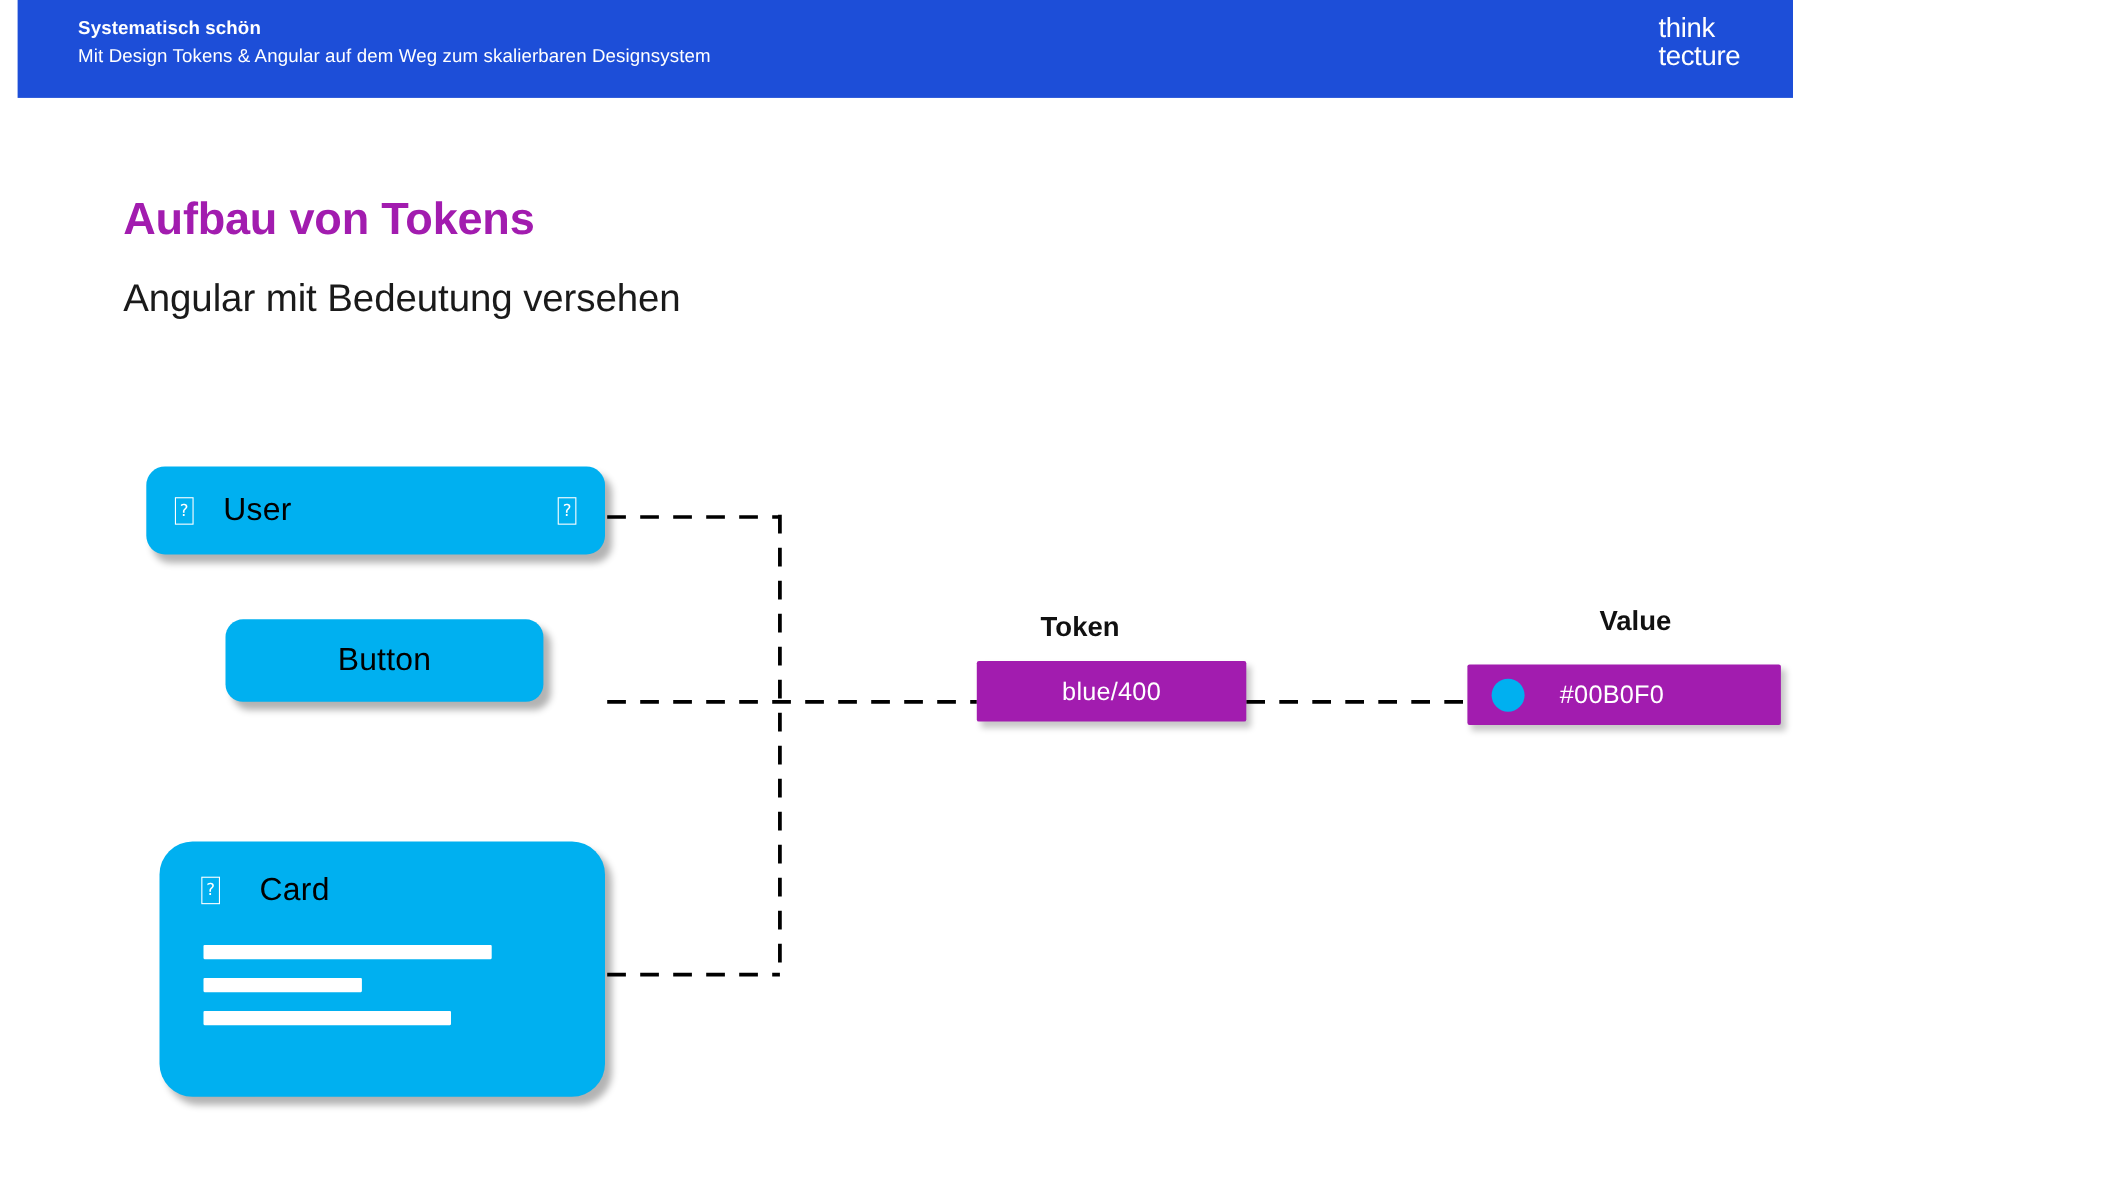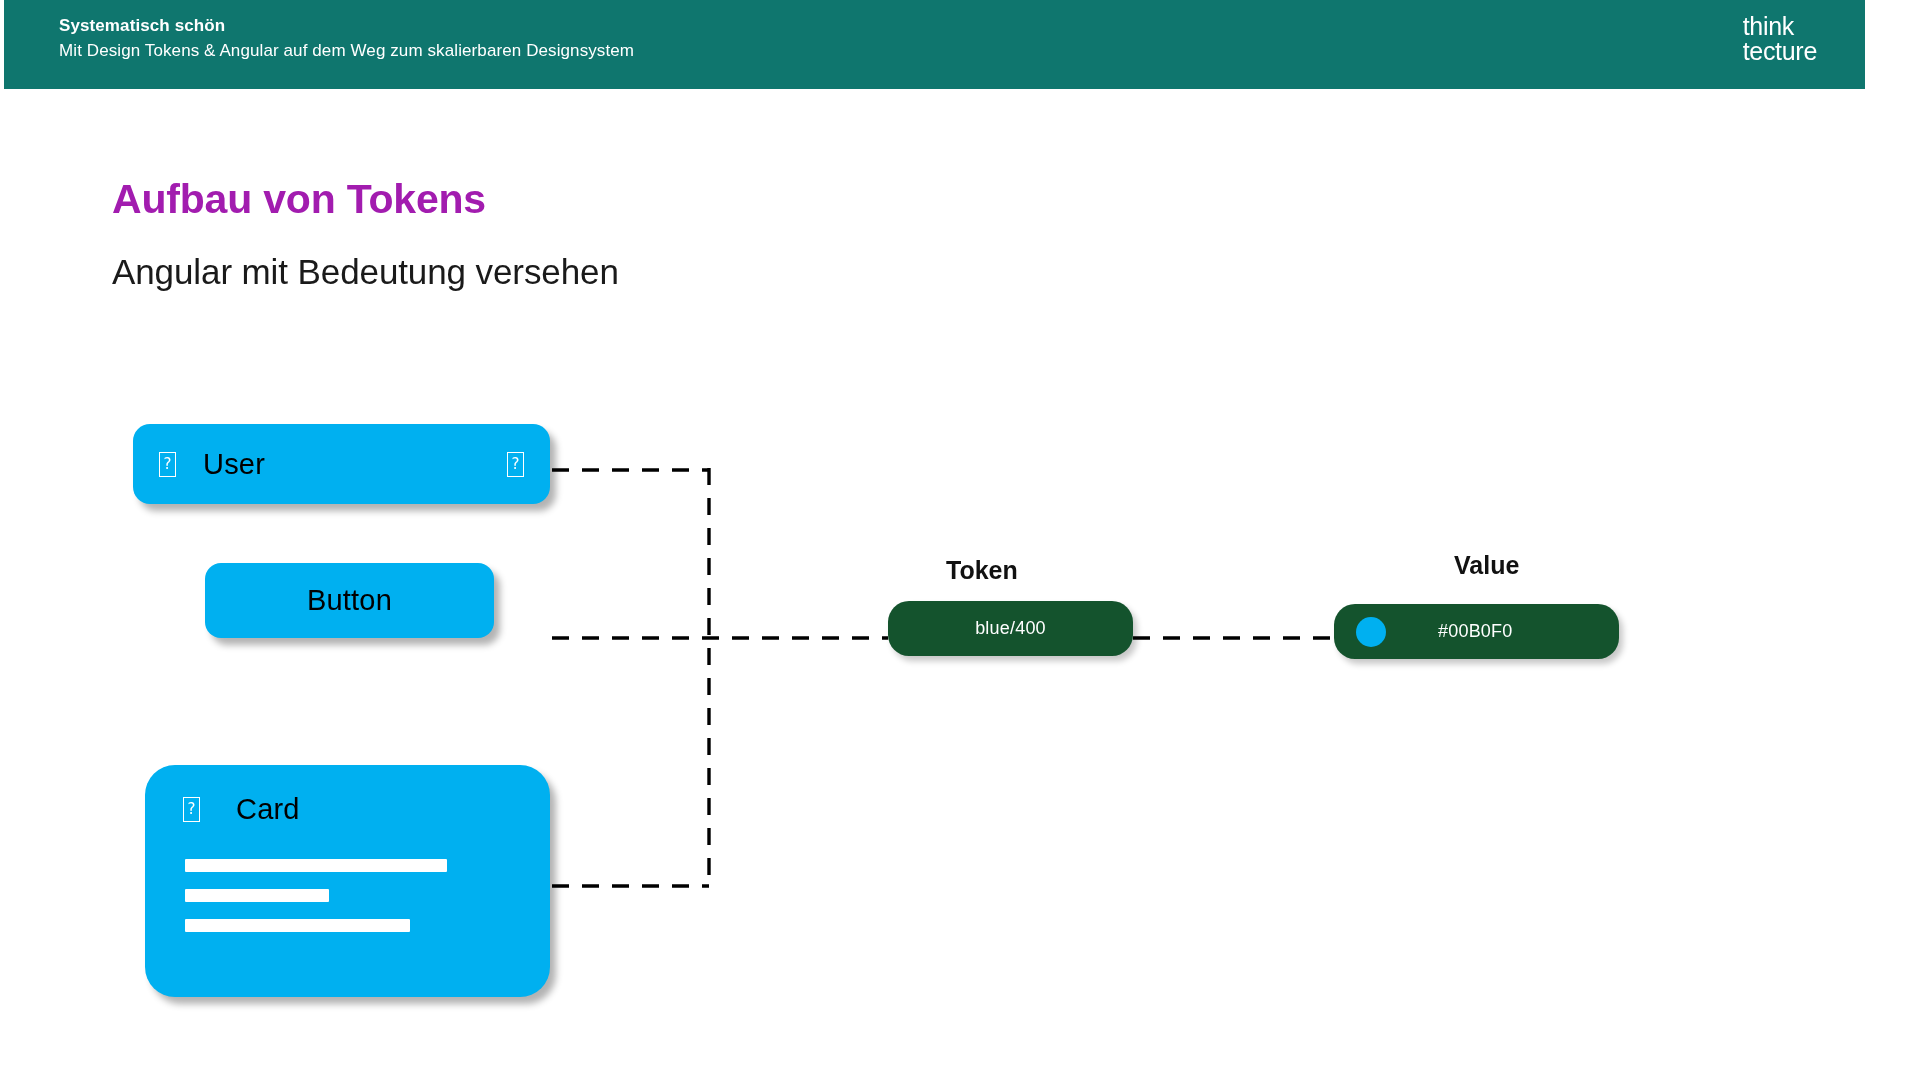--- a/index.html
+++ b/index.html
@@ -12,23 +12,23 @@
     height: 1080px;
     background: #ffffff;
     font-family: "Liberation Sans", sans-serif;
     overflow: hidden;
     position: relative;
   }
 
   
   .header {
     position: absolute;
-    left: 4px; top: 0;
-    width: 1861px; height: 89px;
-    background: #0f766e;
+    left: 16px; top: 0;
+    width: 1614px; height: 89px;
+    background: #1d4ed8;
     box-sizing: border-box;
   }
   .header-text {
     position: absolute;
     left: 55px; top: 14px;
   }
   .header-title {
     font-size: 17px;
     font-weight: bold;
     color: #ffffff;
@@ -174,40 +174,39 @@
     font-size: 25px;
     font-weight: bold;
     color: #111111;
     white-space: nowrap;
   }
   .caption-token { left: 946px; top: 556px; }
   .caption-value { left: 1426px; top: 551px; margin-left: 28px; }
 
   .badge {
     position: absolute;
-    background: #14532d;
-    border-radius: 21px;
+    background: #a21caf;
+    border-radius: 2px;
     box-shadow: 4px 5px 6px rgba(0,0,0,0.22);
     display: flex;
     align-items: center;
     box-sizing: border-box;
     color: #ffffff;
-    font-size: 18px;
+    font-size: 23px;
     letter-spacing: 0.2px;
   }
   .badge-token {
     left: 888px; top: 601px;
     width: 245px; height: 55px;
     justify-content: center;
   }
   .badge-value {
     left: 1334px; top: 604px;
     width: 285px; height: 55px;
     padding-left: 22px;
-    gap: 20px;
   }
   .swatch {
     width: 30px; height: 30px;
     border-radius: 50%;
     background: #00b0f0;
     flex: none;
   }
   .badge-value .badge-text { margin-left: 32px; }
 </style>
 </head>

